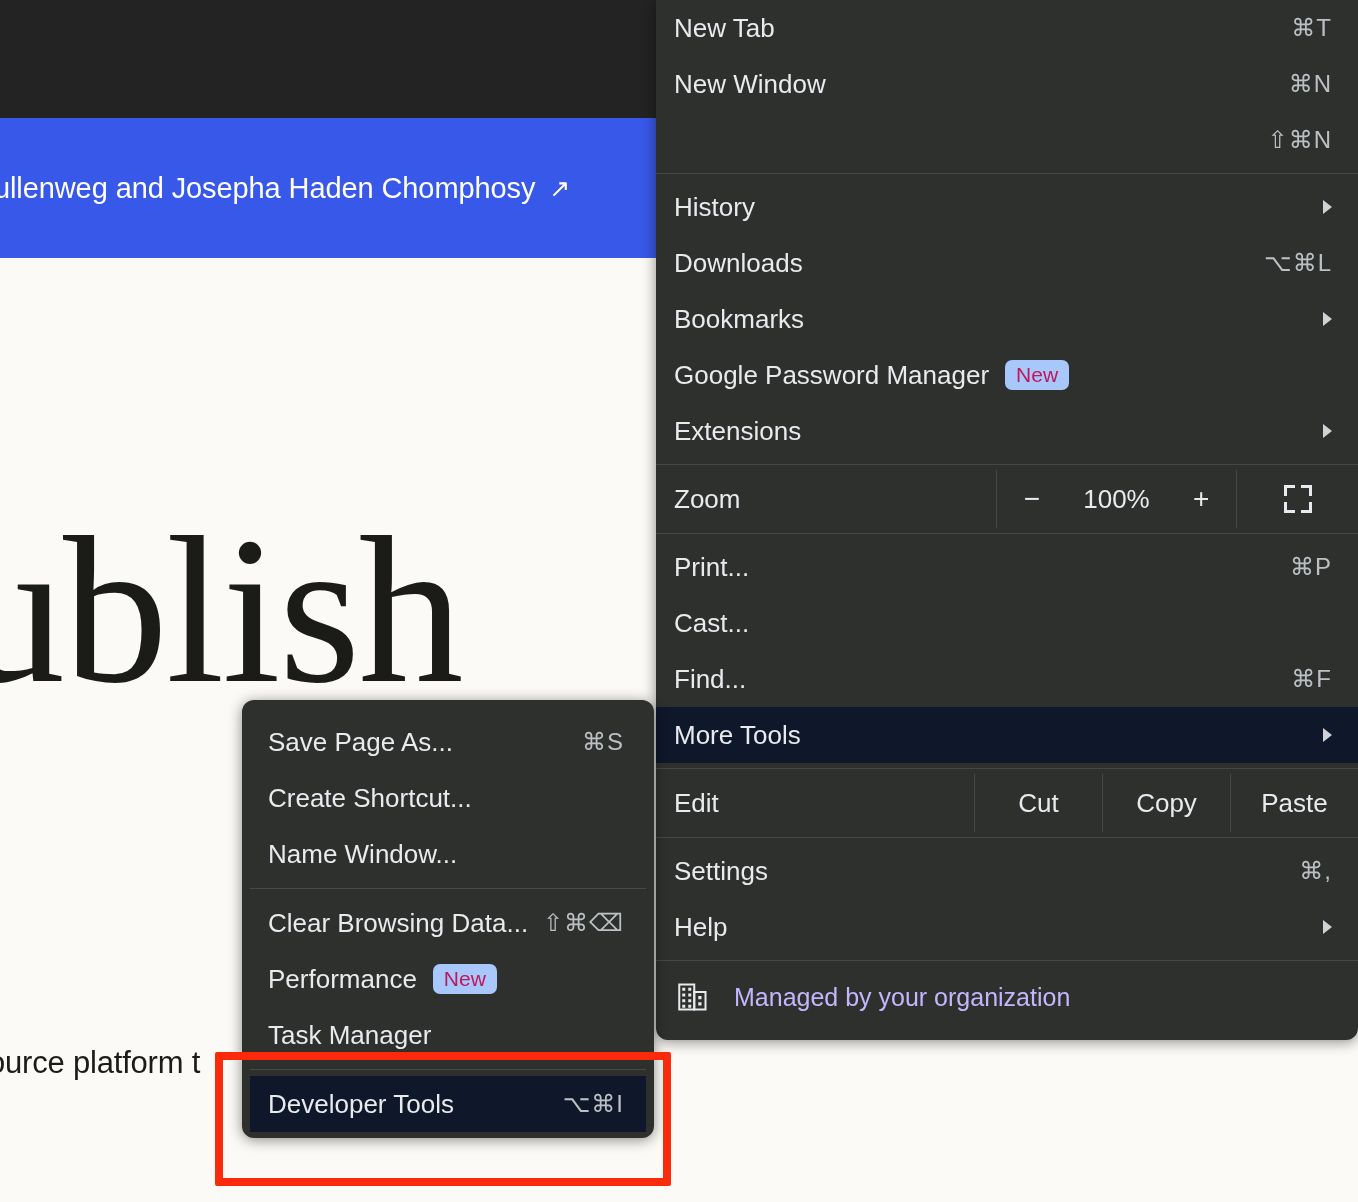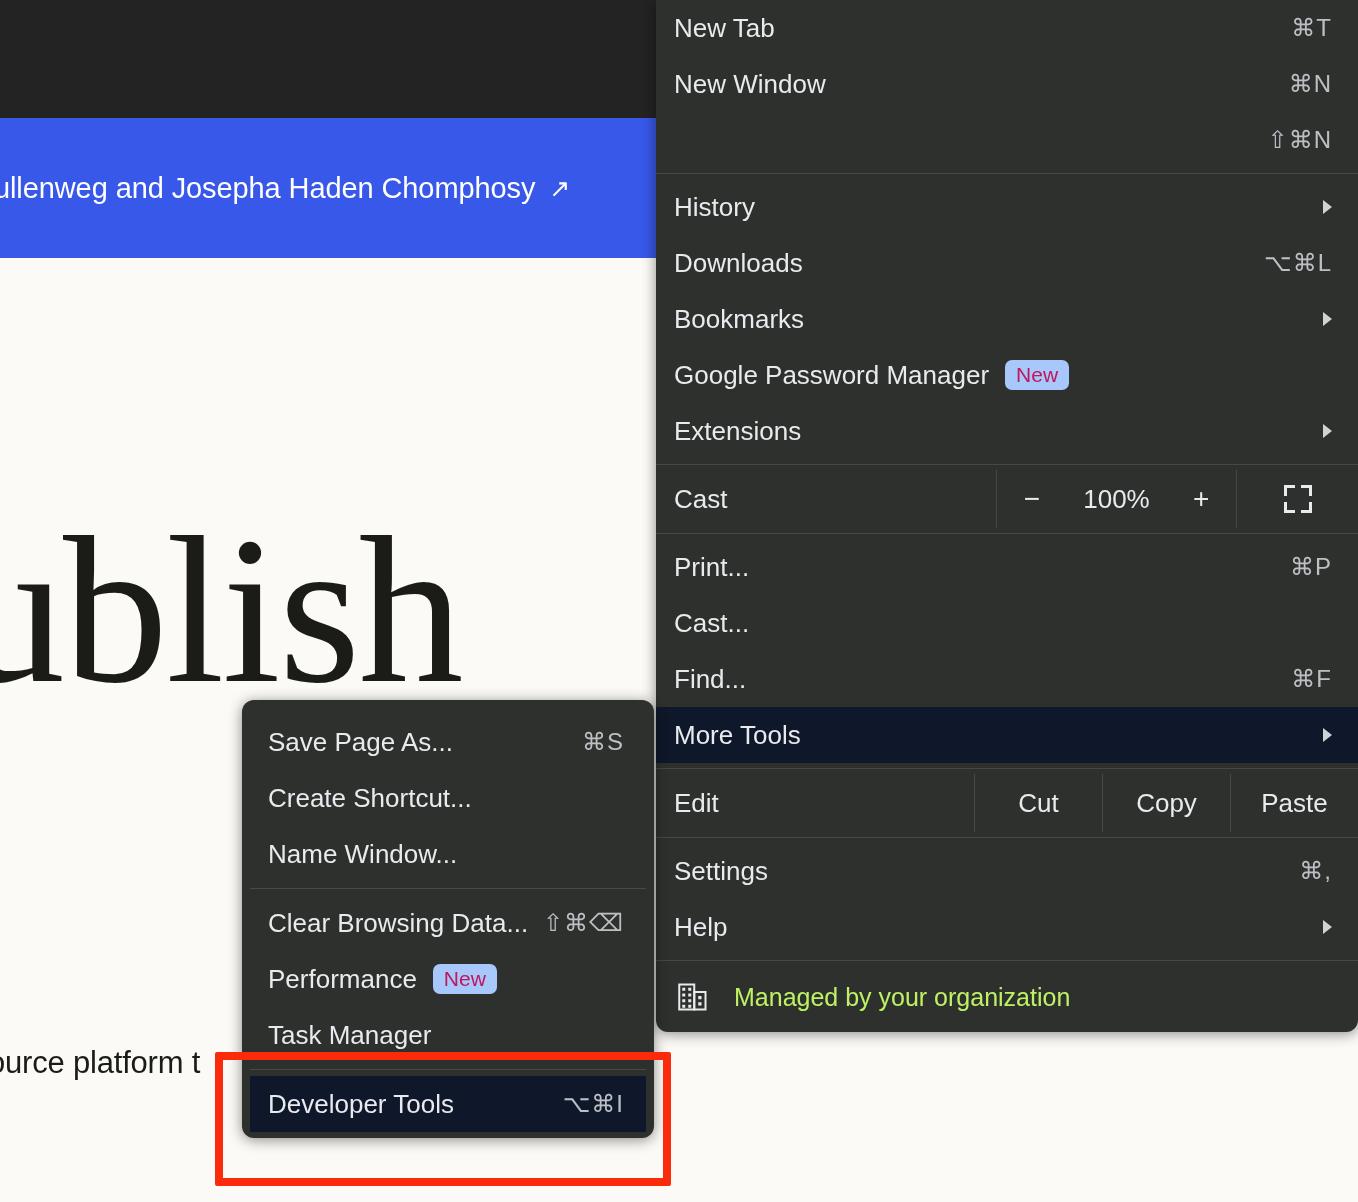--- a/index.html
+++ b/index.html
@@ -73,21 +73,21 @@
   }
 
   
   .menu-main {
     position: absolute;
     left: 656px;
     top: 0;
     width: 702px;
     background: #2e302d;
     border-radius: 0 0 12px 12px;
-    padding-bottom: 4px;
+    padding-bottom: 12px;
     overflow: hidden;
     box-shadow: 0 2px 14px rgba(0,0,0,0.45);
     text-align: center;
   }
   .mi {
     position: relative;
     display: flex;
     align-items: center;
     height: 56px;
     padding: 0 26px 0 18px;
@@ -177,21 +177,21 @@
     width: 128px;
     justify-content: center;
   }
 
   
   .managed {
     display: flex;
     align-items: center;
     height: 62px;
     padding-left: 22px;
-    color: #bef264;
+    color: #c4b5fd;
     font-size: 25px;
   }
   .bldg-icon {
     width: 30px; height: 28px;
     margin-right: 26px;
     flex: 0 0 auto;
   }
 
   
   .menu-sub {
@@ -287,21 +287,21 @@
 
     <div class="mi">
       <span class="label">Extensions</span>
       <span class="spacer"></span>
       <span class="caret"></span>
     </div>
 
     <div class="sep"></div>
 
     <div class="row-split">
-      <div class="cell zoom-label">Cast</div>
+      <div class="cell zoom-label">Zoom</div>
       <div class="cell zoom-ctrl">
         <span class="zbtn">−</span>
         <span class="zval">100%</span>
         <span class="zbtn">+</span>
       </div>
       <div class="cell zoom-full">
         <span class="fs-icon">
             <i></i>
             <i></i>
             <i></i>

